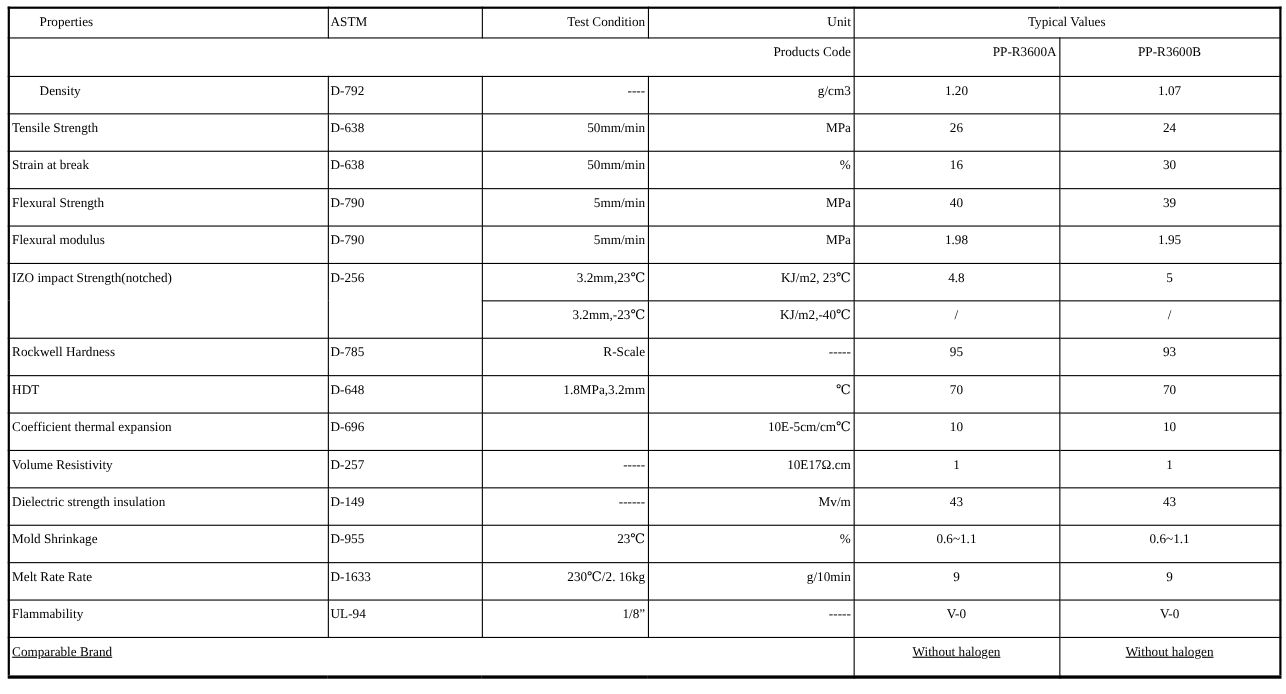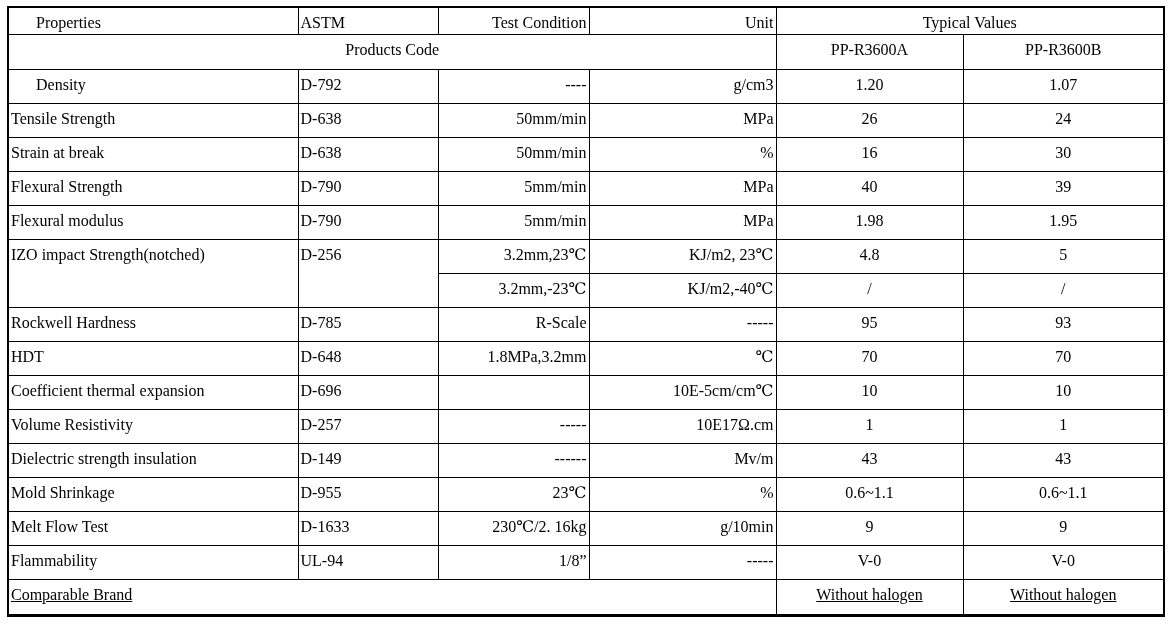--- a/index.html
+++ b/index.html
@@ -15,21 +15,21 @@
     overflow: hidden;
   }
   table.spec {
     position: absolute;
     left: 7px;
     top: 6px;
     width: 1156px;
     border-collapse: collapse;
     table-layout: fixed;
     font-family: "Liberation Serif", "DejaVu Serif", "DejaVu Sans", serif;
-    font-size: 16px;
+    font-size: 12px;
     color: #000000;
   }
   table.spec {
     border: 2px solid #000000;
     border-bottom-width: 3px;
   }
   table.spec td {
     border: 1px solid #000000;
     vertical-align: top;
     padding: 5px 2px 0 2px;
@@ -44,22 +44,22 @@
   tr.r-comparable td { height: 36px; text-decoration: underline; }
 
   
   .c-prop      { text-align: left;  padding-left: 8px; }
   .c-prop.indent { padding-left: 27px; }
   .c-astm      { text-align: left; }
   .c-cond      { text-align: right;  padding-left: 15px; }
   .c-unit      { text-align: right; padding-right: 60px; }
   .c-a         { text-align: center; padding-right: 90px; }
   .c-b         { text-align: center; }
-  .c-products  { text-align: center; padding-right: 186px; }
-  .c-grade-a   { text-align: center;  padding-left: 6px; }
+  .c-products  { text-align: right; padding-right: 186px; }
+  .c-grade-a   { text-align: right;  padding-left: 6px; }
   .c-typical   { text-align: center; margin-left: 12px; }
 </style>
 </head>
 <body>
 
 <div class="sheet">
   <table class="spec">
     <colgroup>
       <col style="width:290px">
       <col style="width:140px">
@@ -193,21 +193,21 @@
     <tr>
       <td class="c-prop">Mold Shrinkage</td>
       <td class="c-astm">D-955</td>
       <td class="c-cond">23℃</td>
       <td class="c-unit">%</td>
       <td class="c-a">0.6~1.1</td>
       <td class="c-b">0.6~1.1</td>
     </tr>
 
     <tr>
-      <td class="c-prop">Melt Flow Test</td>
+      <td class="c-prop">Melt Rate Rate</td>
       <td class="c-astm">D-1633</td>
       <td class="c-cond">230℃/2. 16kg</td>
       <td class="c-unit">g/10min</td>
       <td class="c-a">9</td>
       <td class="c-b">9</td>
     </tr>
 
     <tr>
       <td class="c-prop">Flammability</td>
       <td class="c-astm">UL-94</td>

